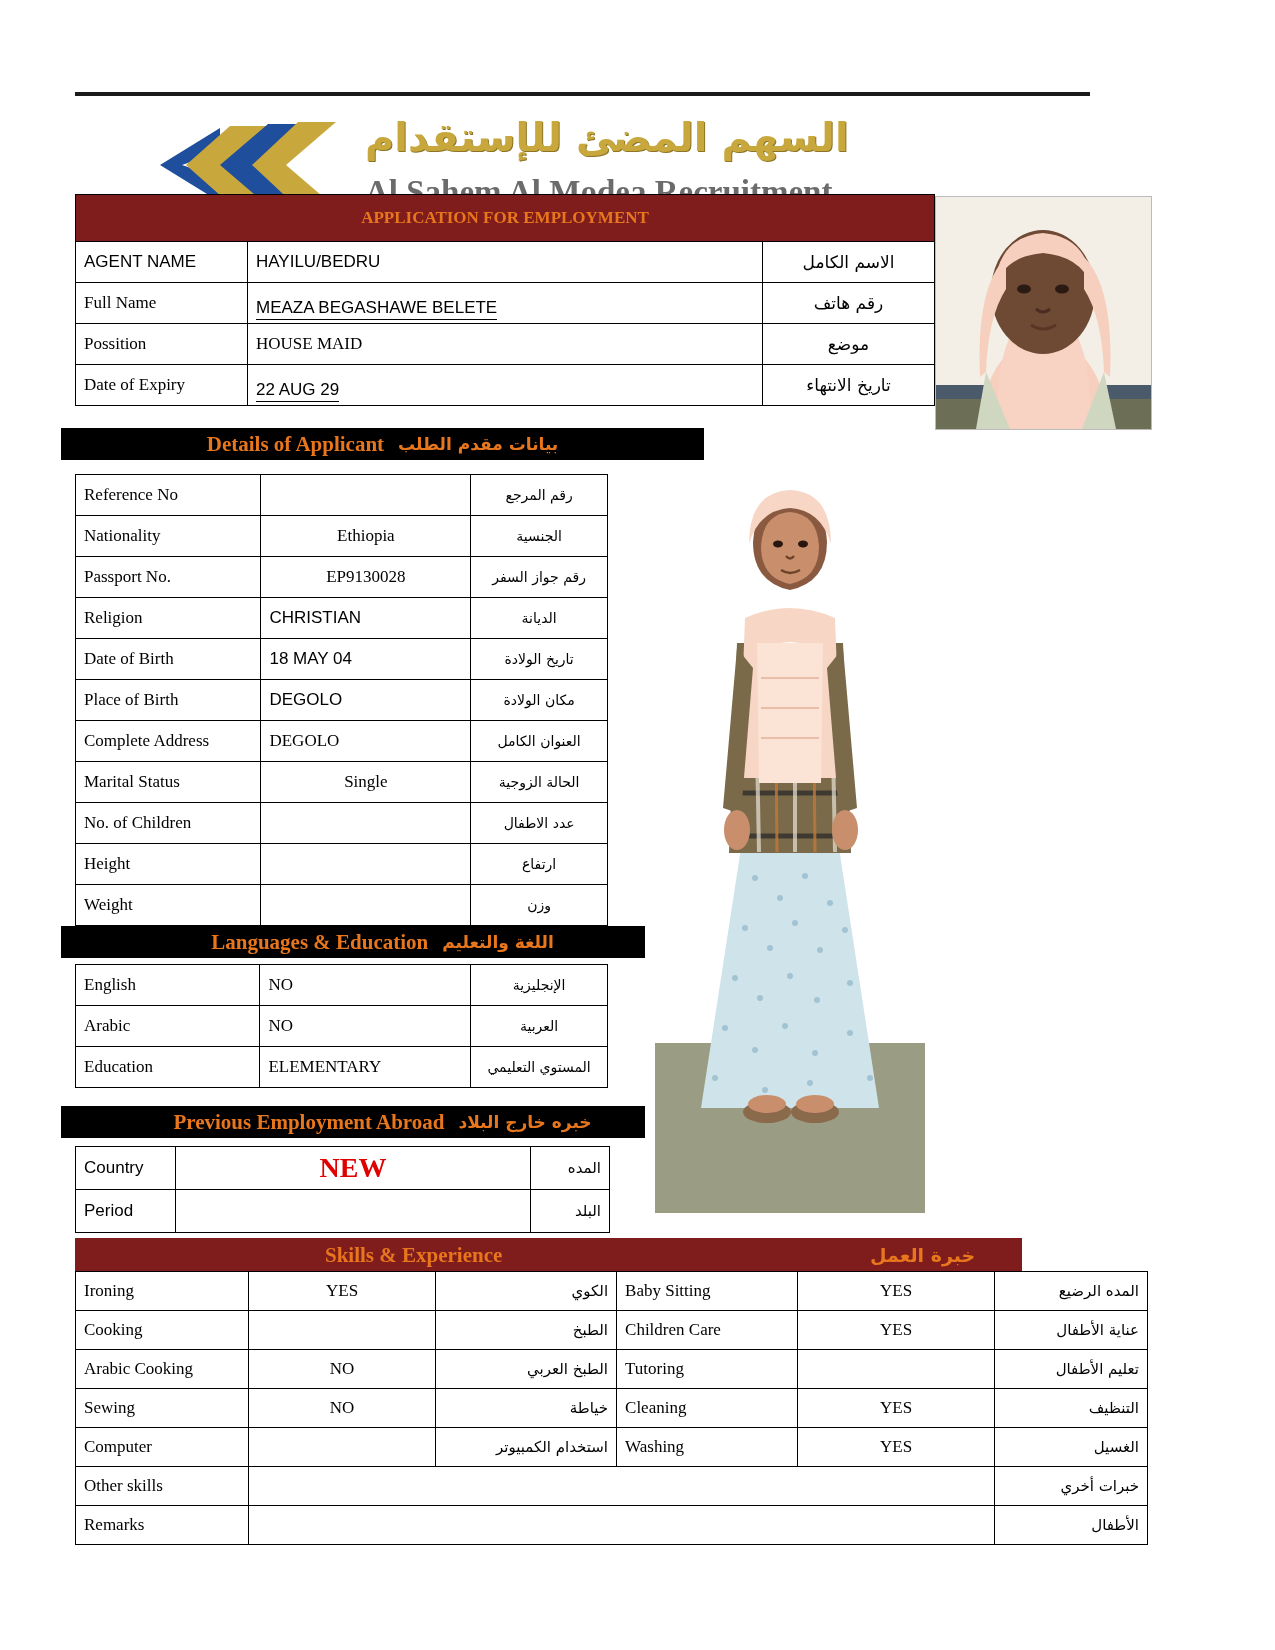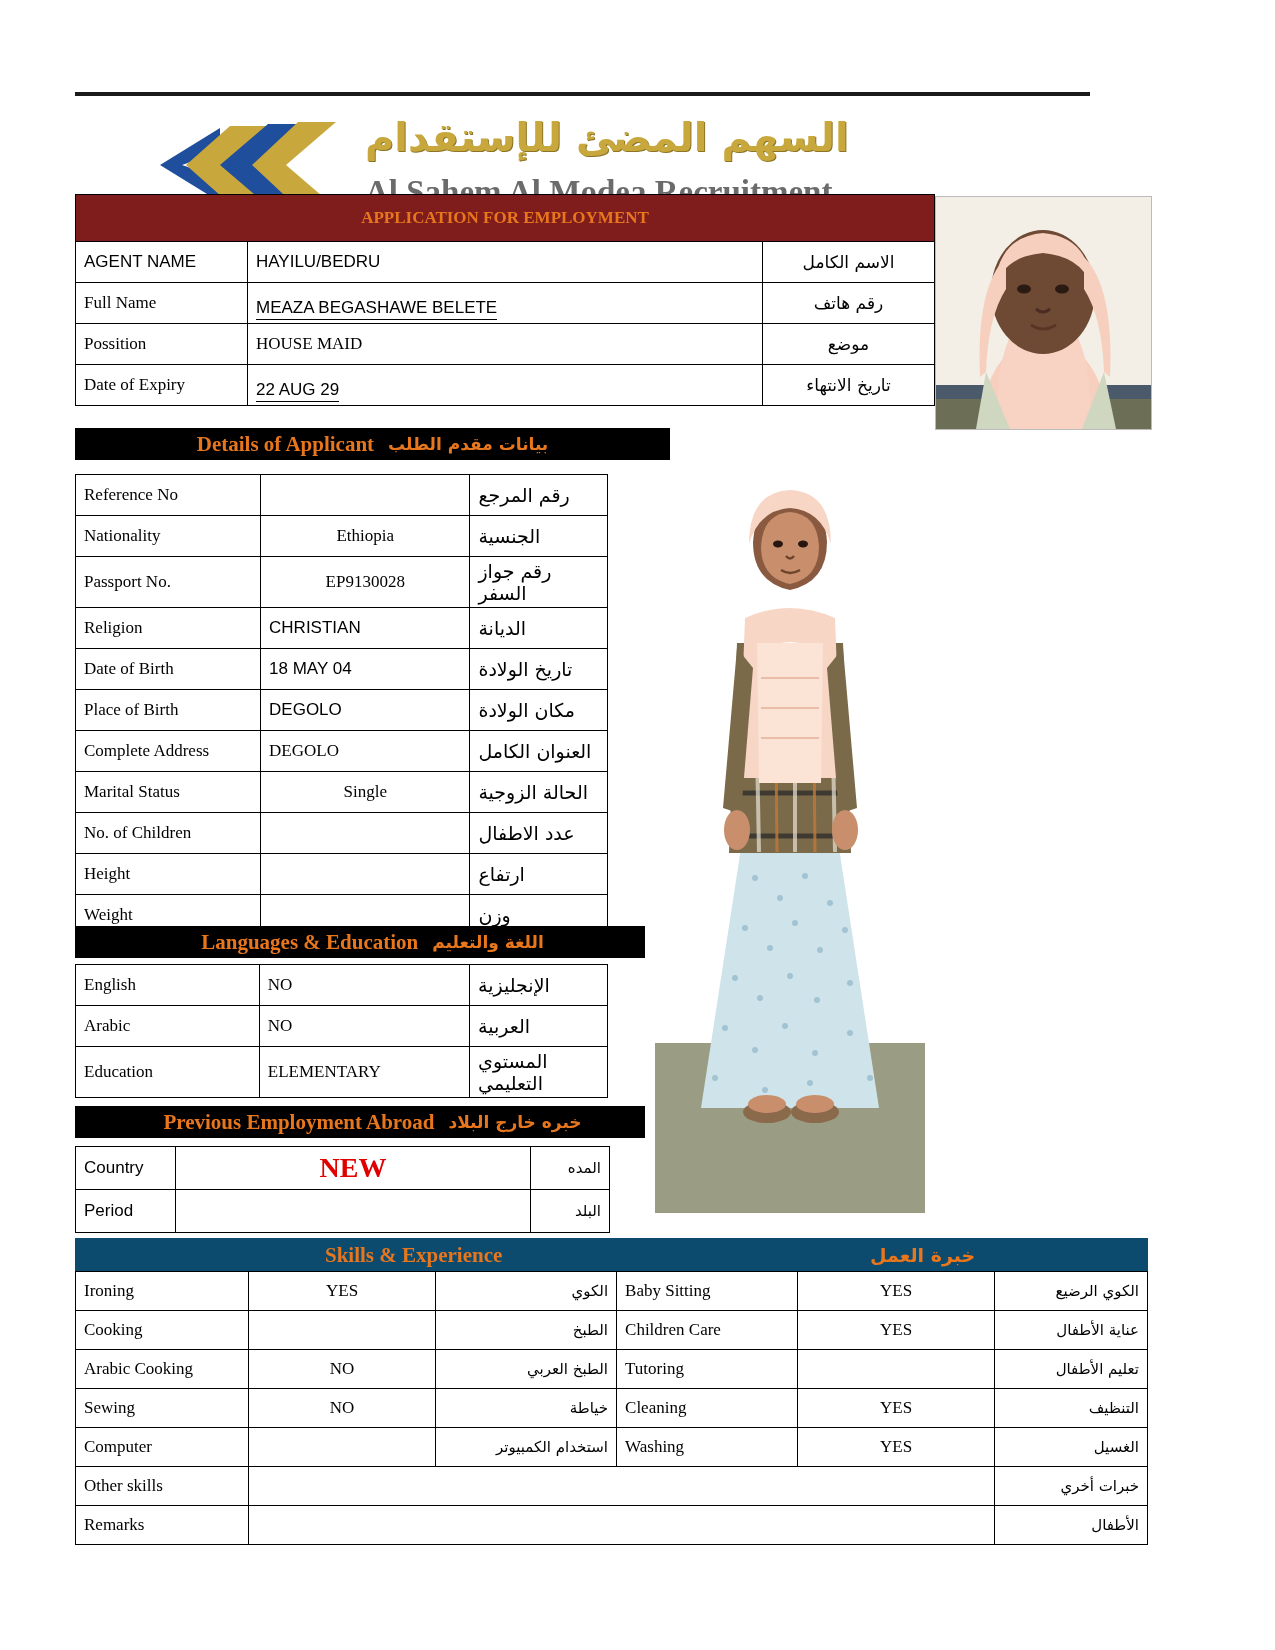--- a/index.html
+++ b/index.html
@@ -64,32 +64,32 @@
   .photo-full {
     position:absolute; left:645px; top:478px; width:290px; height:735px;
     overflow:hidden;
   }
 
   
   .sec { position:absolute; left:75px; width:533px; border:1px solid #000; }
   .sec td { border:1px solid #000; font-size:17px; padding:3px 8px; height:34px; }
   .sec .k { width:175px; }
   .sec .v { width:200px; }
-  .sec .a { width:125px; text-align:left; font-family:"DejaVu Sans", sans-serif; font-size:19px; }
+  .sec .a { width:125px; text-align:center; font-family:"DejaVu Sans", sans-serif; font-size:14px; }
   .bar {
-    position:absolute; left:75px; width:595px; height:32px;
+    position:absolute; left:61px; width:643px; height:32px;
     background:#000; color:#e8761c; font-weight:bold; font-size:21px;
     display:flex; align-items:center; justify-content:center; gap:14px;
   }
   .bar .a { font-family:"DejaVu Sans", sans-serif; font-size:17px; }
 
   
   .skills-bar {
-    position:absolute; left:75px; top:1238px; width:1073px; height:34px;
-    background:#0c4a6e; color:#e8761c; font-weight:bold; font-size:21px;
+    position:absolute; left:75px; top:1238px; width:947px; height:34px;
+    background:#7f1d1d; color:#e8761c; font-weight:bold; font-size:21px;
   }
   .skills-bar .l { position:absolute; left:250px; top:5px; }
   .skills-bar .r { position:absolute; left:795px; top:6px; font-family:"DejaVu Sans", sans-serif; font-size:19px; }
   .skills-tbl { position:absolute; left:75px; top:1271px; width:1073px; border:1px solid #000; }
   .skills-tbl td { border:1px solid #000; font-size:17px; height:34px; padding:2px 8px; }
   .skills-tbl .k1 { width:165px; }
   .skills-tbl .v1 { width:185px; text-align:center; }
   .skills-tbl .a1 { width:175px; text-align:right; font-family:"DejaVu Sans", sans-serif; font-size:15px; }
   .skills-tbl .k2 { width:175px; }
   .skills-tbl .v2 { width:195px; text-align:center; }
@@ -368,21 +368,21 @@
     <span class="r">خبرة العمل</span>
   </div>
   <table class="skills-tbl">
     <tbody>
         <tr>
       <td class="k1">Ironing</td>
       <td class="v1">YES</td>
       <td class="a1">الكوي</td>
       <td class="k2">Baby Sitting</td>
       <td class="v2">YES</td>
-      <td class="a2">الكوي الرضيع</td>
+      <td class="a2">المده الرضيع</td>
     </tr>
     <tr>
       <td class="k1">Cooking</td>
       <td class="v1"></td>
       <td class="a1">الطبخ</td>
       <td class="k2">Children Care</td>
       <td class="v2">YES</td>
       <td class="a2">عناية الأطفال</td>
     </tr>
     <tr>

